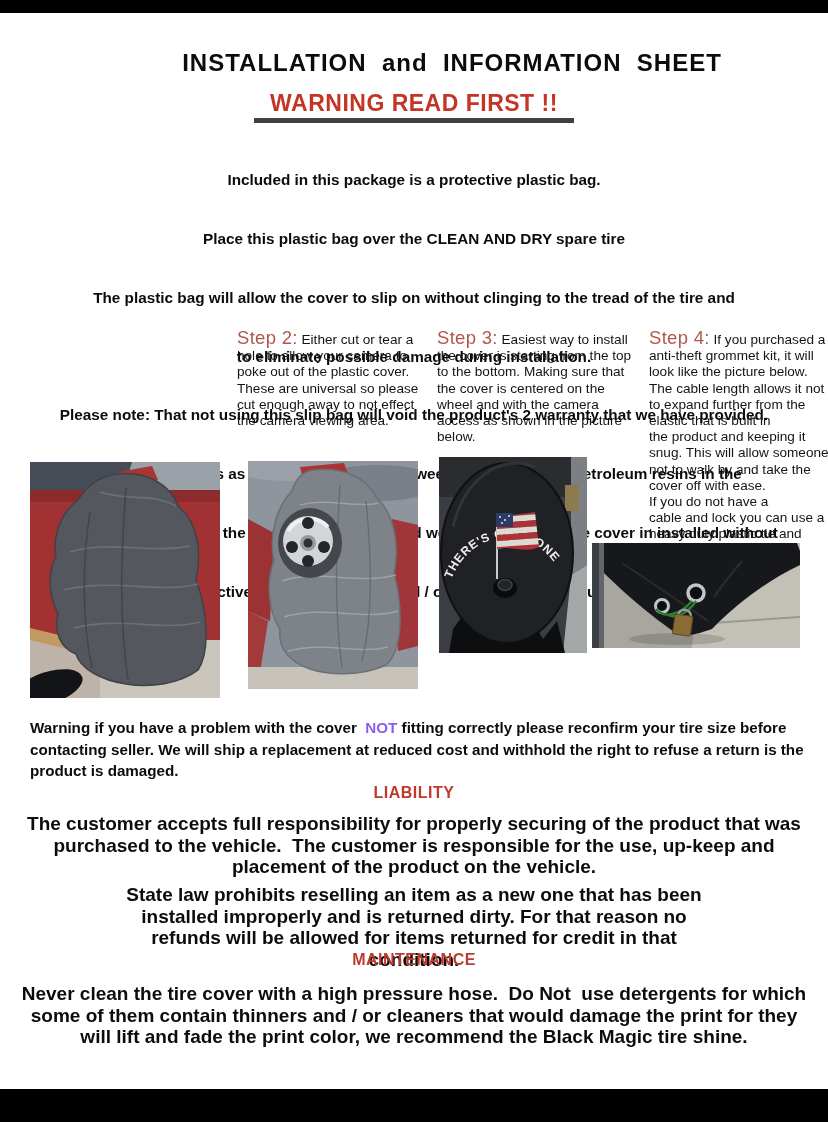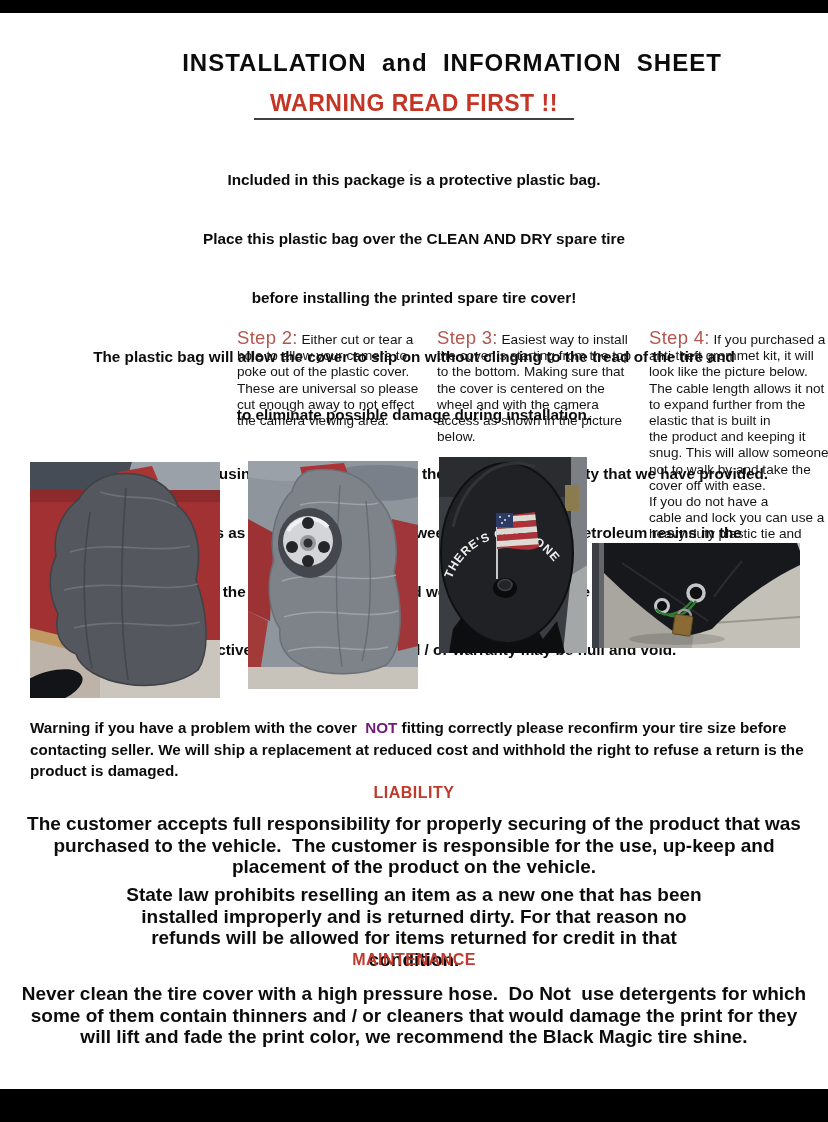--- a/index.html
+++ b/index.html
@@ -16,21 +16,21 @@
   .bar.top{top:0;height:13px;}
   .bar.bottom{top:1089px;height:33px;}
 
   .title{
     position:absolute;top:49px;left:0;width:100%;text-align:center;
     font-size:24px;font-weight:700;letter-spacing:1px;white-space:pre-wrap;margin-left:38px;
   }
   .warn-head{position:absolute;top:90px;left:0;width:100%;text-align:center;}
   .warn-head span{
     display:inline-block;color:#c43526;font-size:23px;font-weight:700;
-    border-bottom:2px solid #404040;padding:0 16px 1px;letter-spacing:.5px;
+    border-bottom:5px solid #404040;padding:0 16px 1px;letter-spacing:.5px;
   }
   .intro{
     position:absolute;top:131px;left:0;width:100%;text-align:center;
     font-size:15.3px;font-weight:700;line-height:19.6px;white-space:pre-wrap;
   }
   .step-col{position:absolute;font-size:13.6px;line-height:16.2px;color:#141414;}
   .step-col .step-label{font-size:18.5px;color:var(--step-red);letter-spacing:.3px;}
   .step-col .step-body{white-space:pre-wrap;}
   #step1{left:30px;top:328px;width:198px;}
   #step2{left:237px;top:330px;width:196px;}
@@ -40,21 +40,21 @@
   .photo{position:absolute;display:block;}
   #photo1{left:30px;top:462px;}
   #photo2{left:248px;top:461px;}
   #photo3{left:439px;top:457px;}
   #photo4{left:592px;top:543px;}
 
   .note{
     position:absolute;top:717px;left:30px;width:778px;
     font-size:15.2px;font-weight:700;line-height:21.5px;white-space:pre-wrap;
   }
-  .note .red{color:#701a75;}
+  .note .red{color:#8b5cf6;}
 
   .h-red{
     position:absolute;left:0;width:100%;text-align:center;color:var(--red);
     font-size:16px;font-weight:700;letter-spacing:.5px;
   }
   #liability-h{top:784px;}
   #maintenance-h{top:951px;}
 
   .para{
     position:absolute;text-align:center;font-size:19px;font-weight:700;
@@ -75,21 +75,20 @@
 
   <div class="title">INSTALLATION  and  INFORMATION  SHEET</div>
 
   <div class="warn-head">
     <span>WARNING READ FIRST !!</span>
   </div>
 
   <div class="intro">
     <div>Included in this package is a protective plastic bag.</div>
     <div>Place this plastic bag over the CLEAN AND DRY spare tire</div>
-    <div>before installing the printed spare tire cover!</div>
     <div>The plastic bag will allow the cover to slip on without clinging to the tread of the tire and</div>
     <div>to eliminate possible damage during installation.</div>
     <div>Please note: That not using this slip bag will void the product's 2 warranty that we have provided.</div>
     <div>This liner also acts as a protective barrier between the tire with it's petroleum resins in the</div>
     <div>construction as well as the subject of hot, cold and wet weather.  If the tire cover in installed without</div>
     <div>the protective plastic bag, return and / or warranty may be null and void.</div>
   </div>
 
   <div class="step-col" id="step2">
     <span class="step-label">Step 2:</span>

